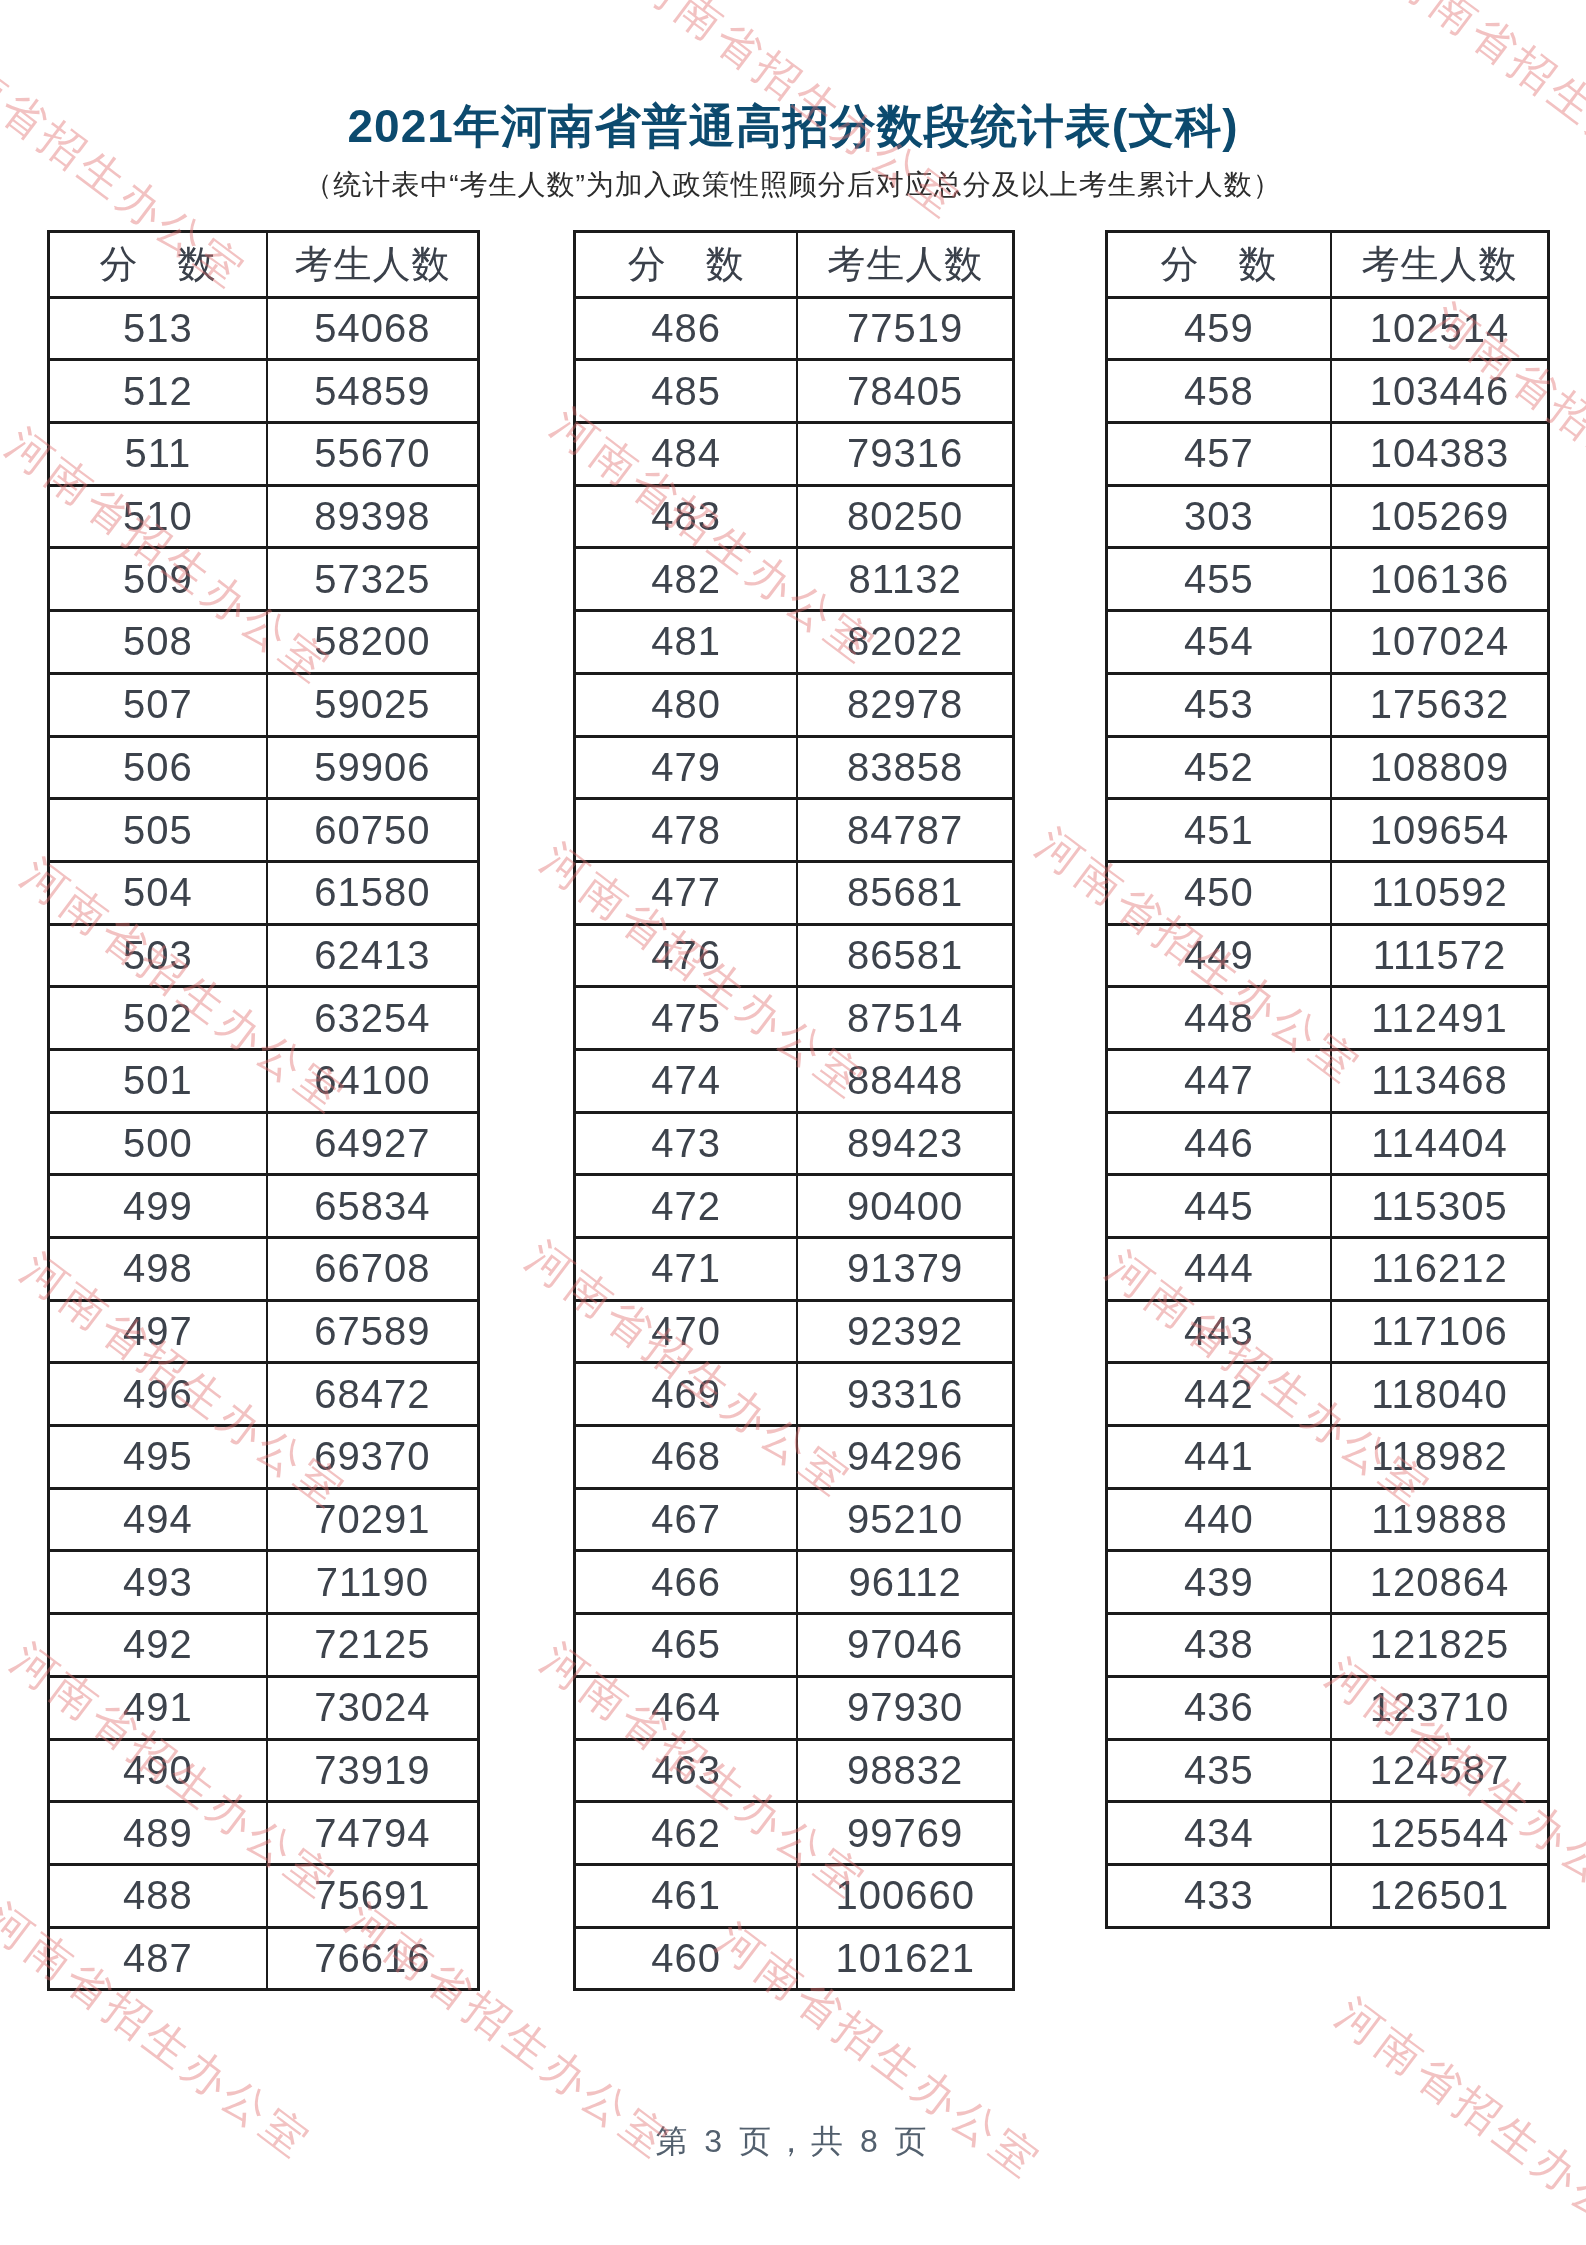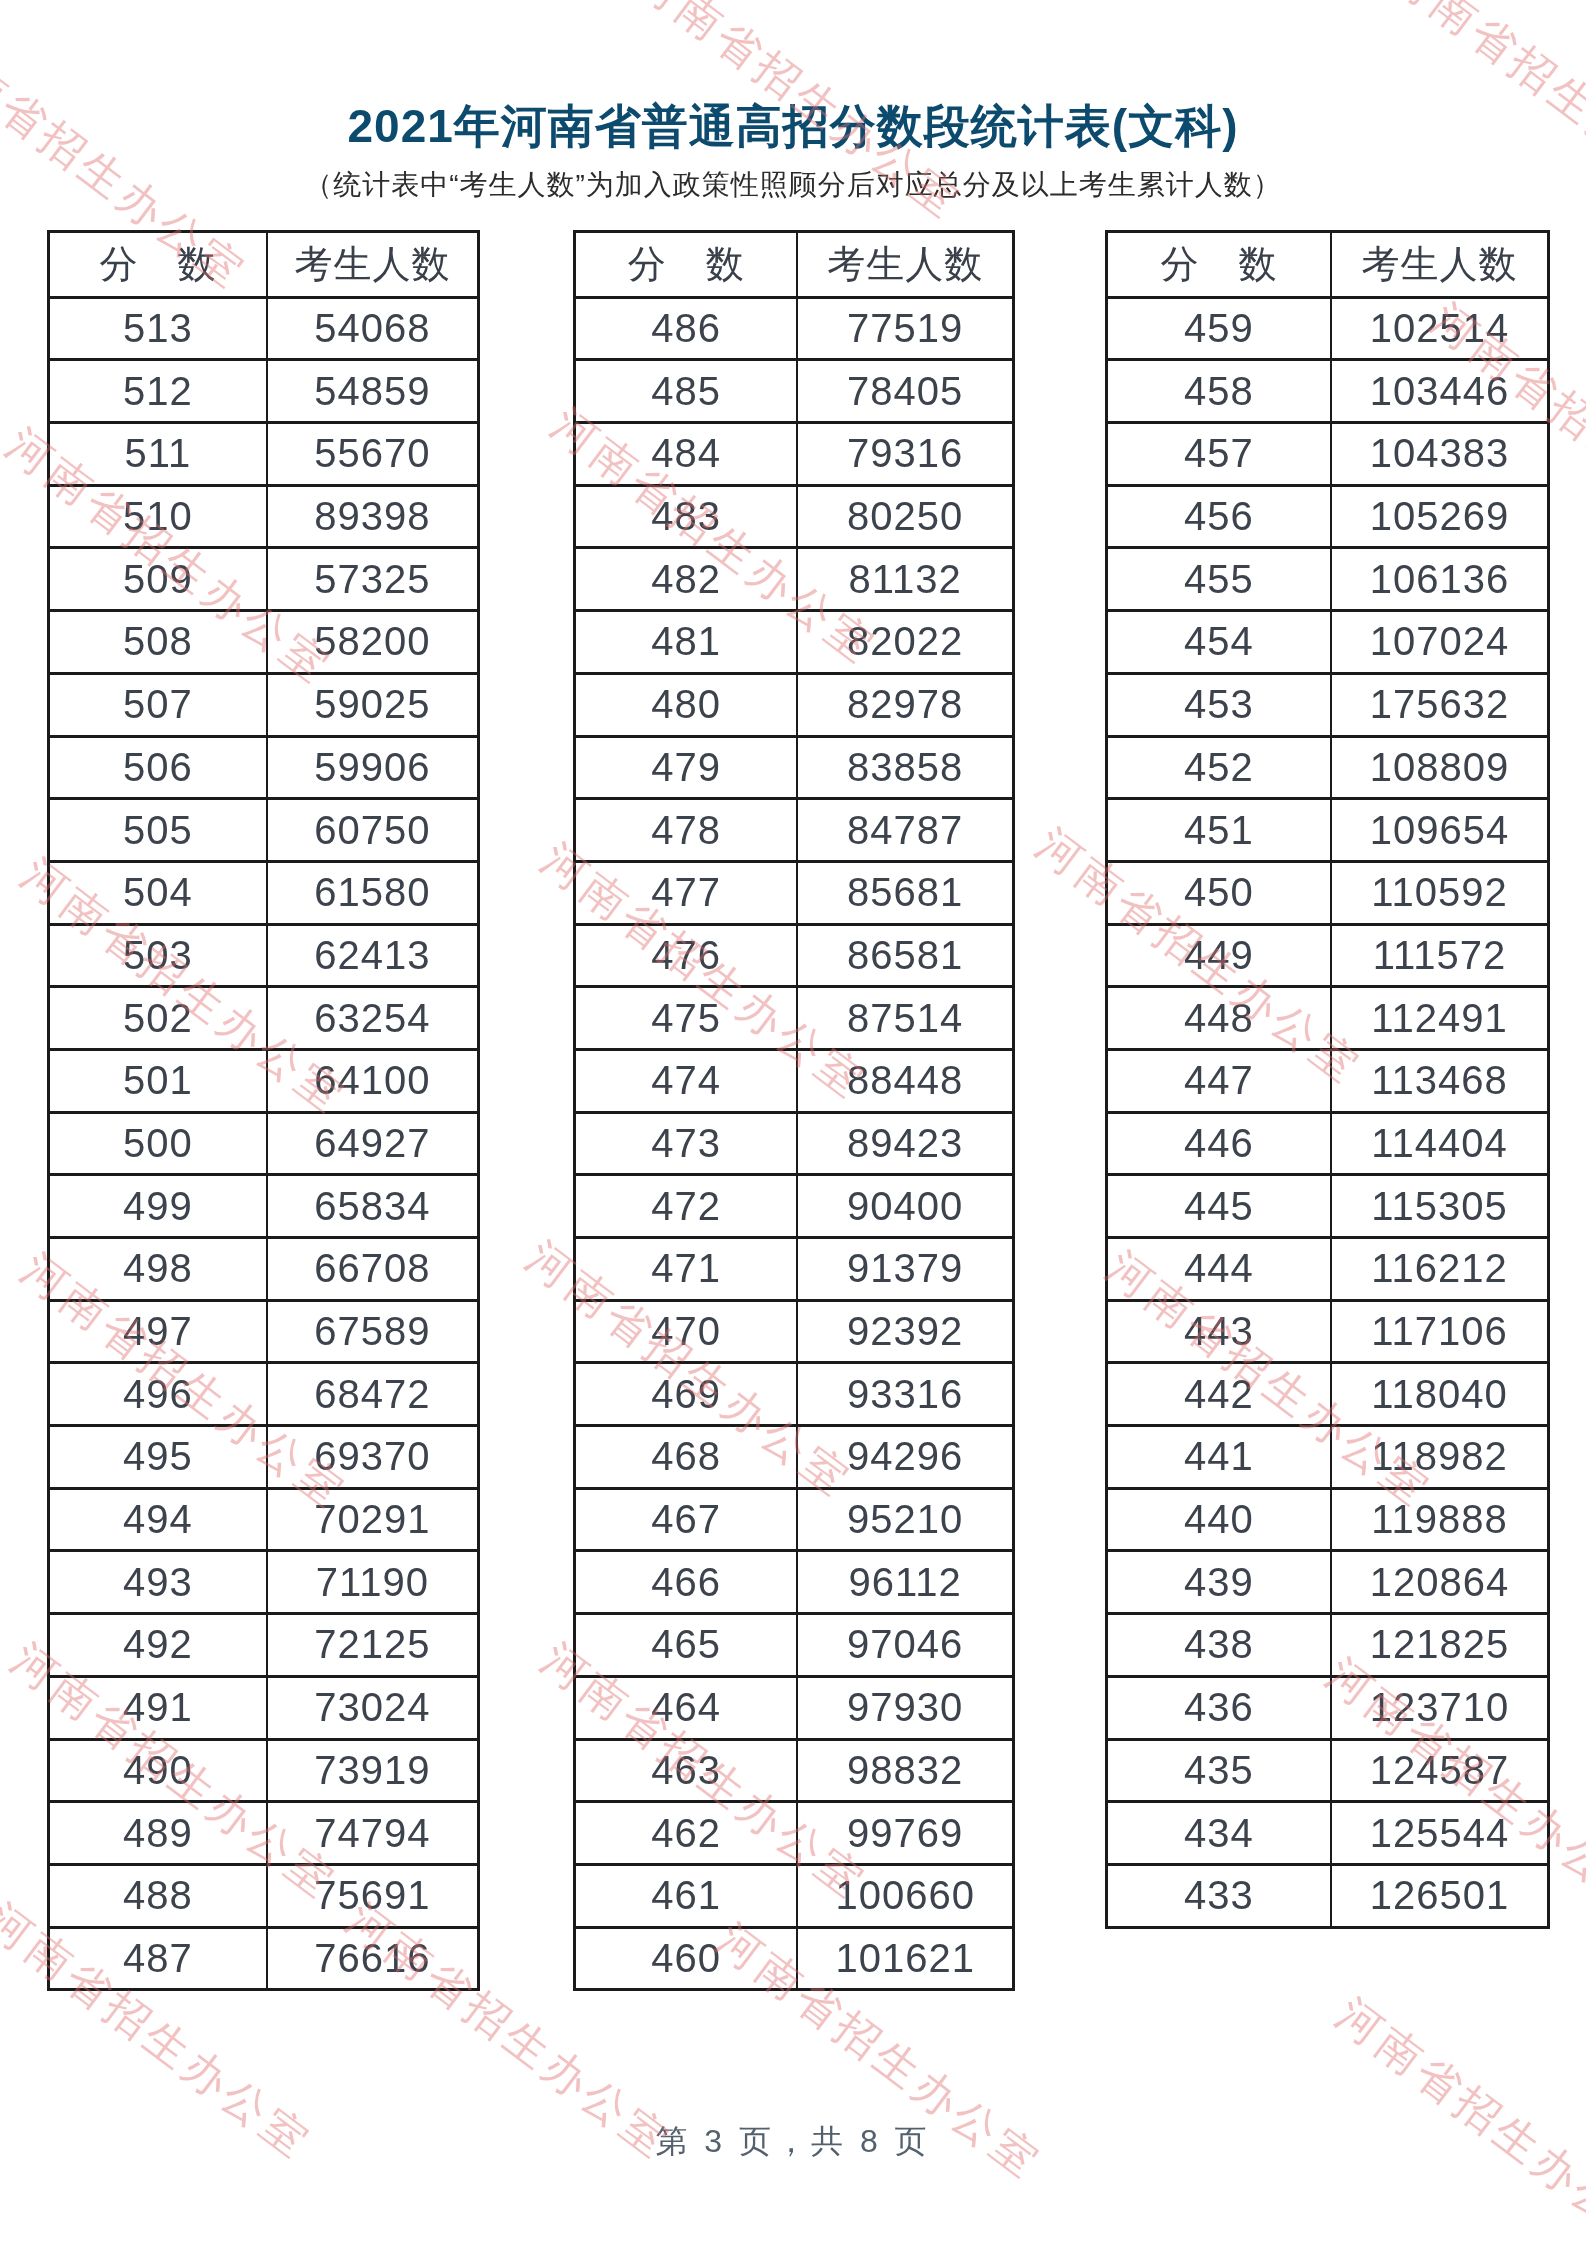--- a/index.html
+++ b/index.html
@@ -335,21 +335,21 @@
       </div>
       <div class="row">
         <div class="cell score">458</div>
         <div class="cell count">103446</div>
       </div>
       <div class="row">
         <div class="cell score">457</div>
         <div class="cell count">104383</div>
       </div>
       <div class="row">
-        <div class="cell score">456</div>
+        <div class="cell score">303</div>
         <div class="cell count">105269</div>
       </div>
       <div class="row">
         <div class="cell score">455</div>
         <div class="cell count">106136</div>
       </div>
       <div class="row">
         <div class="cell score">454</div>
         <div class="cell count">107024</div>
       </div>

